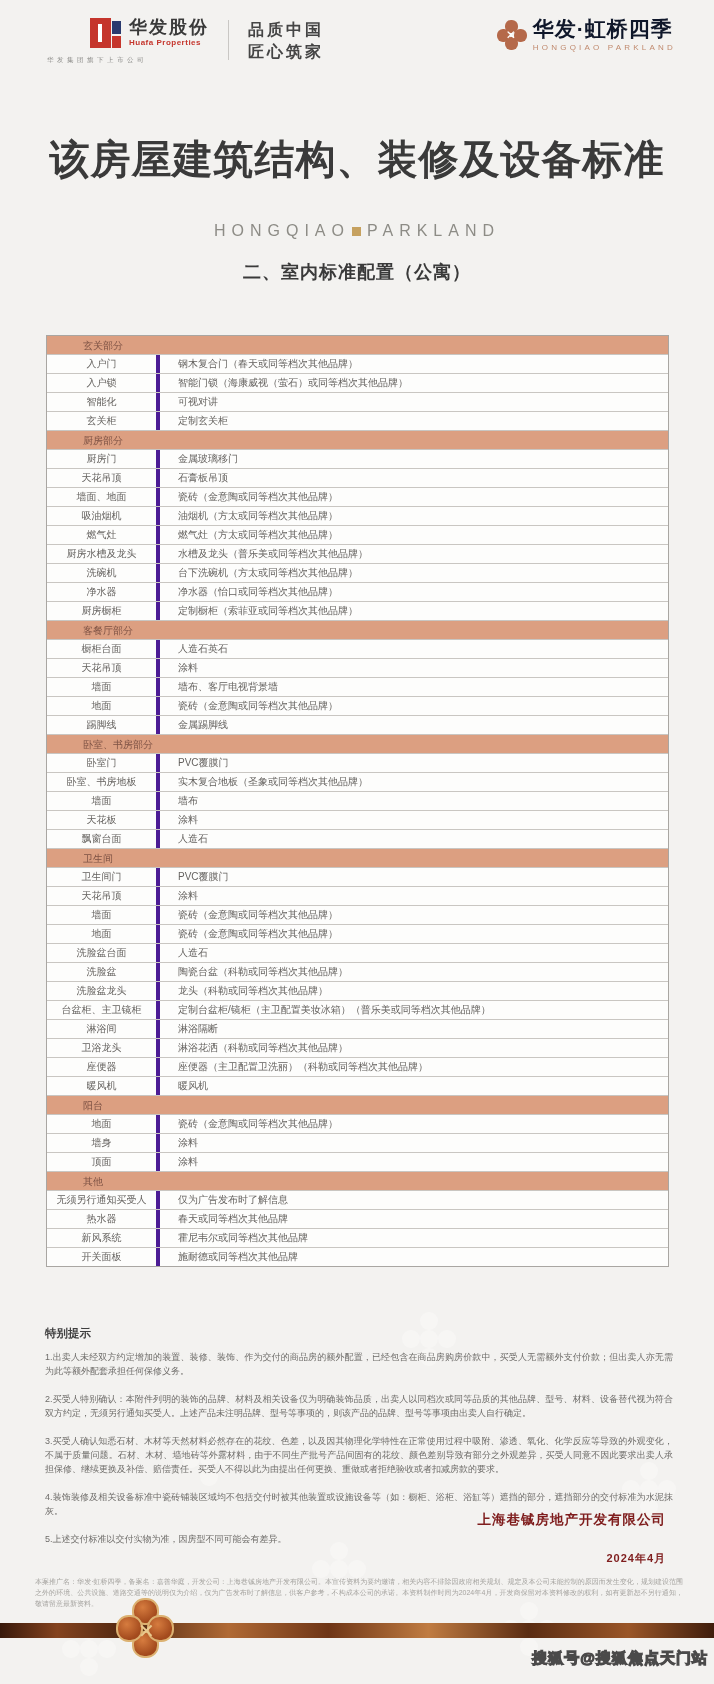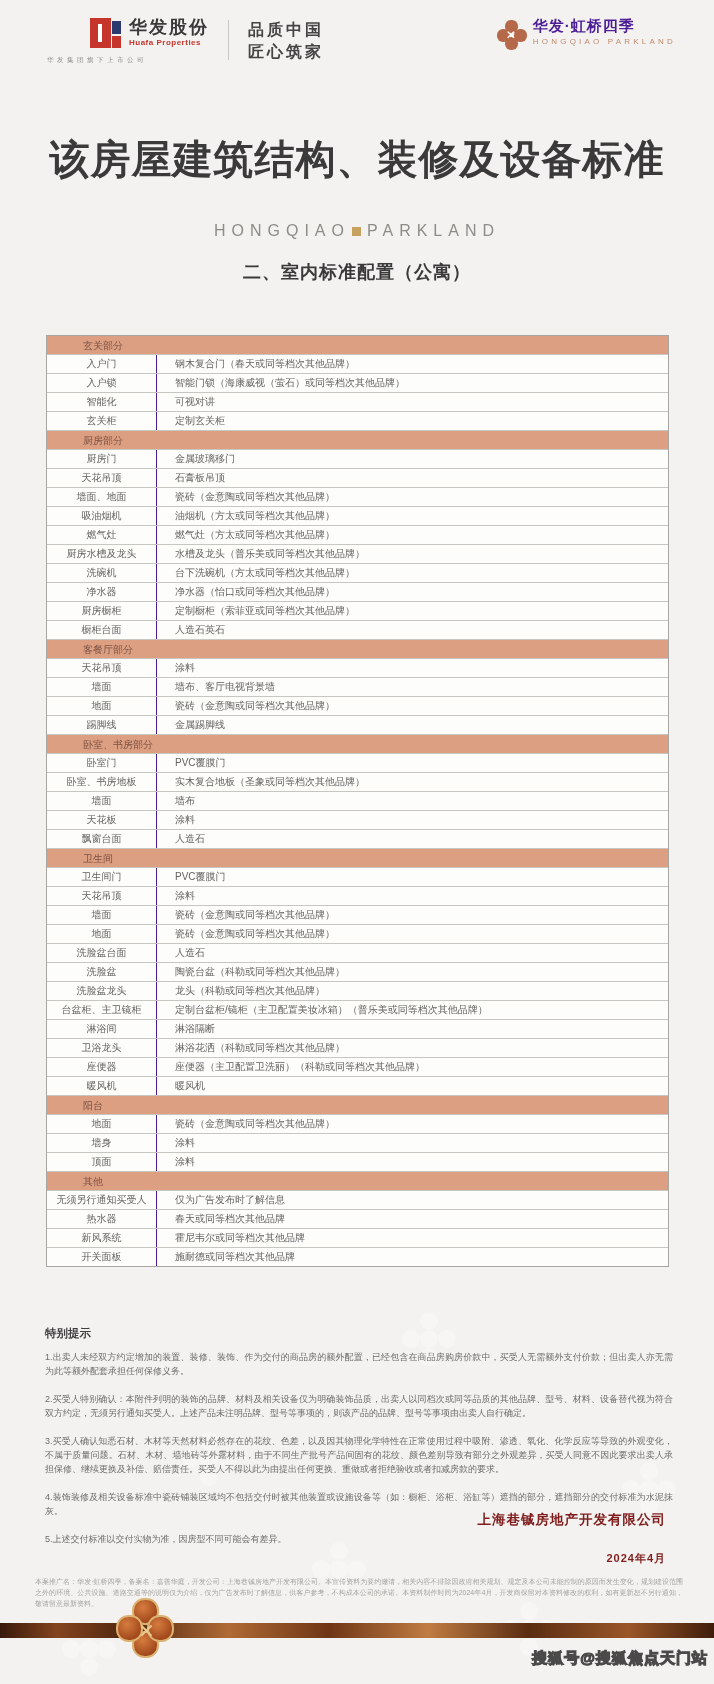--- a/index.html
+++ b/index.html
@@ -29,36 +29,36 @@
   .proj{position:absolute;right:18px;top:2px;display:flex;align-items:flex-start;}
   .flower{position:relative;display:inline-block;}
   .flower .p{position:absolute;border-radius:46% 46% 46% 46%;}
   .flower .x{position:absolute;font-weight:bold;}
   .proj-flower{width:30px;height:30px;margin-top:2px;}
   .proj-flower .p{width:13px;height:13px;background:#b5694a;}
   .proj-flower .p1{left:8.5px;top:0;} .proj-flower .p2{left:8.5px;top:17px;}
   .proj-flower .p3{left:0;top:8.5px;} .proj-flower .p4{left:17px;top:8.5px;}
   .proj-flower .x{left:9px;top:8px;color:#fff;font-size:12px;}
   .proj-txt{margin-left:6px;text-align:left;}
-  .proj-cn{font-size:15px;color:#4c1d95;letter-spacing:1px;line-height:1;font-weight:bold;}
+  .proj-cn{font-size:21px;color:#0f172a;letter-spacing:1px;line-height:1;font-weight:bold;}
   .proj-en{font-size:8px;color:#c08a6e;letter-spacing:3.2px;margin-top:4px;}
   
   .title{position:absolute;top:132px;left:0;width:714px;text-align:center;
     font-size:40px;font-weight:bold;color:#3a3a3a;letter-spacing:1px;}
   .brandline{position:absolute;top:222px;left:0;width:714px;text-align:center;
     font-size:16px;color:#8d8c86;letter-spacing:6px;}
   .brandline .sq{display:inline-block;width:9px;height:9px;background:#c6a15f;margin:0 6px 1px 2px;vertical-align:middle;}
   .sectitle{position:absolute;top:260px;left:0;width:714px;text-align:center;
     font-size:18px;font-weight:bold;color:#3a3a3a;letter-spacing:1px;}
   
   .tbl{position:absolute;left:46px;top:335px;width:621px;border:1px solid #a9a6a2;background:#fdfdfc;}
   .trow{display:flex;height:18px;border-top:1px solid #c9c6c2;font-size:10px;color:#65625f;}
   .trow:first-child{border-top:none;}
   .sec-row{display:block;line-height:19.8px;background:#dc9f81;color:#7d5244;padding-left:36px;}
-  .c1{width:109px;border-right:1px solid #4c1d95;display:flex;align-items:center;justify-content:center;text-align:center;}
+  .c1{width:109px;border-right:4px solid #4c1d95;display:flex;align-items:center;justify-content:center;text-align:center;}
   .c2{flex:1;display:flex;align-items:center;padding-left:18px;}
   
   .notes{position:absolute;left:45px;top:1326px;width:628px;}
   .notes-title{font-size:11.5px;font-weight:bold;color:#3f3f3f;margin-bottom:9px;}
   .note-p{font-size:9px;color:#6e6c69;line-height:1.6;margin-bottom:13px;text-align:justify;}
   
   .sig{position:absolute;right:48px;top:1511px;text-align:right;}
   .sig-co{font-size:13.5px;font-weight:bold;color:#7f1d1d;letter-spacing:1px;}
   .sig-date{font-size:11px;font-weight:bold;color:#7f1d1d;margin-top:22px;letter-spacing:1px;}
   
@@ -176,25 +176,25 @@
         <div class="c2">台下洗碗机（方太或同等档次其他品牌）</div>
       </div>
       <div class="trow">
         <div class="c1">净水器</div>
         <div class="c2">净水器（怡口或同等档次其他品牌）</div>
       </div>
       <div class="trow">
         <div class="c1">厨房橱柜</div>
         <div class="c2">定制橱柜（索菲亚或同等档次其他品牌）</div>
       </div>
+      <div class="trow sec-row">客餐厅部分</div>
       <div class="trow">
         <div class="c1">橱柜台面</div>
         <div class="c2">人造石英石</div>
       </div>
-      <div class="trow sec-row">客餐厅部分</div>
       <div class="trow">
         <div class="c1">天花吊顶</div>
         <div class="c2">涂料</div>
       </div>
       <div class="trow">
         <div class="c1">墙面</div>
         <div class="c2">墙布、客厅电视背景墙</div>
       </div>
       <div class="trow">
         <div class="c1">地面</div>

